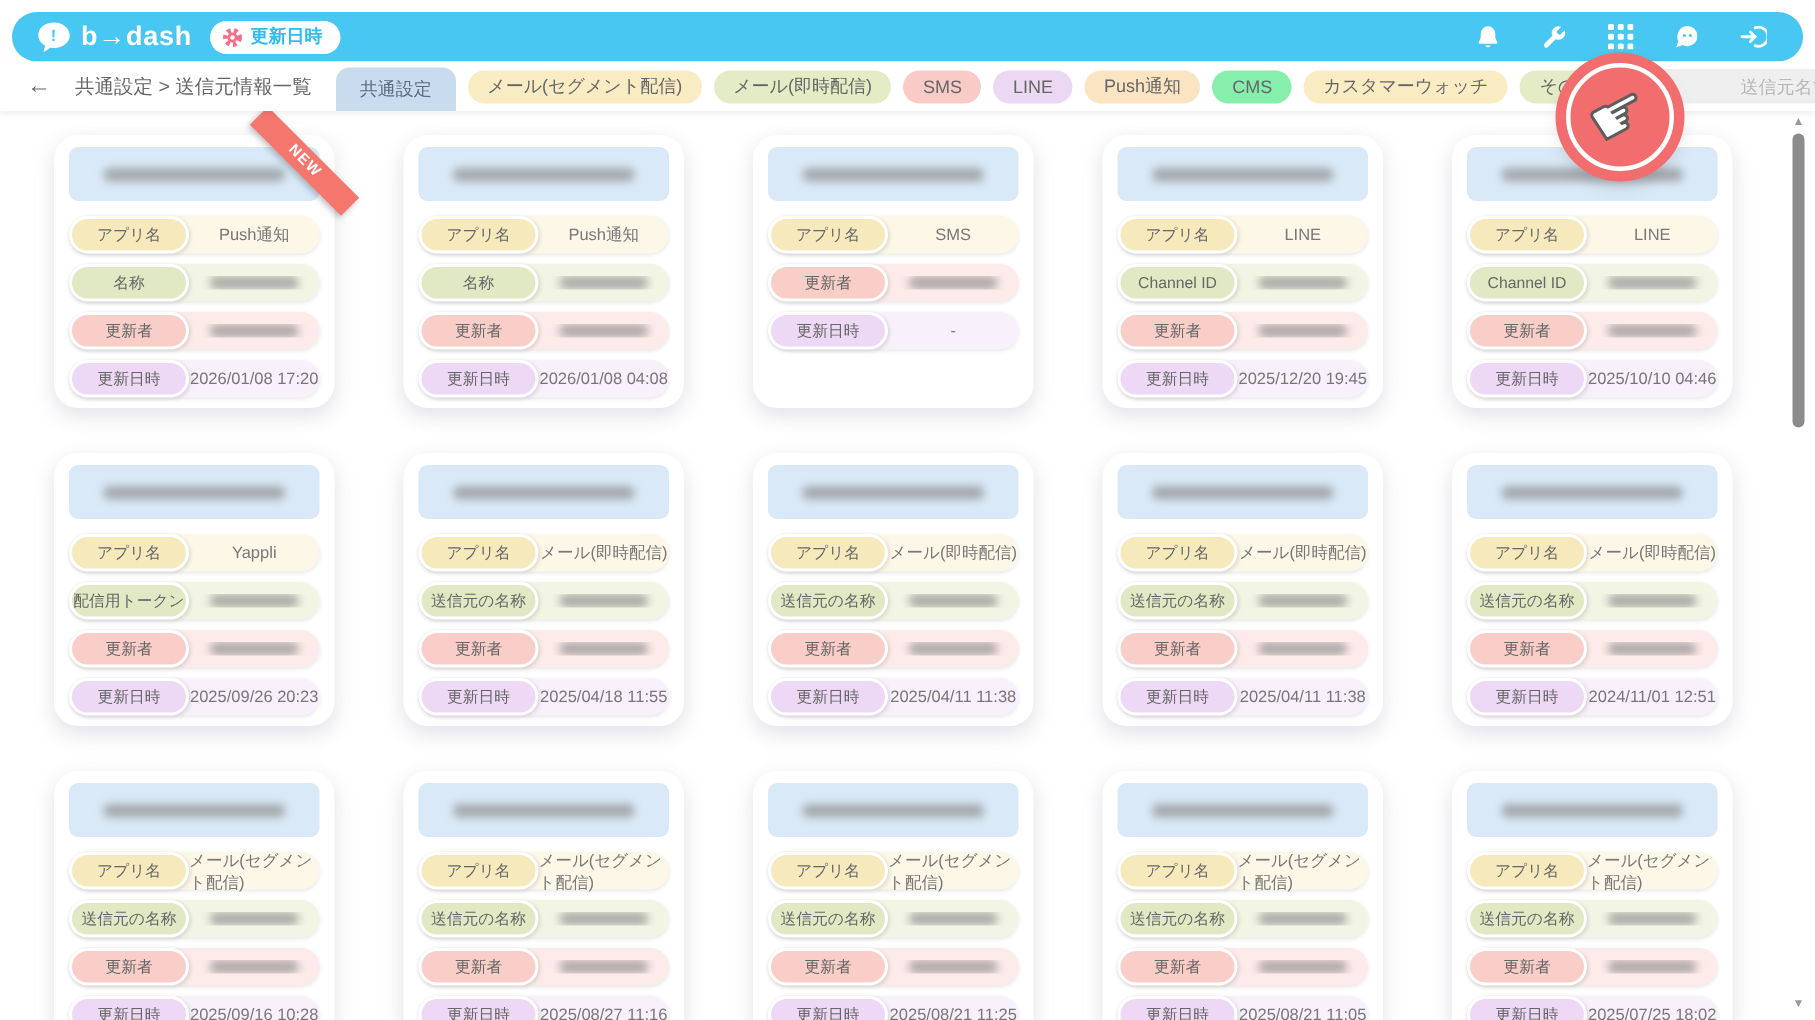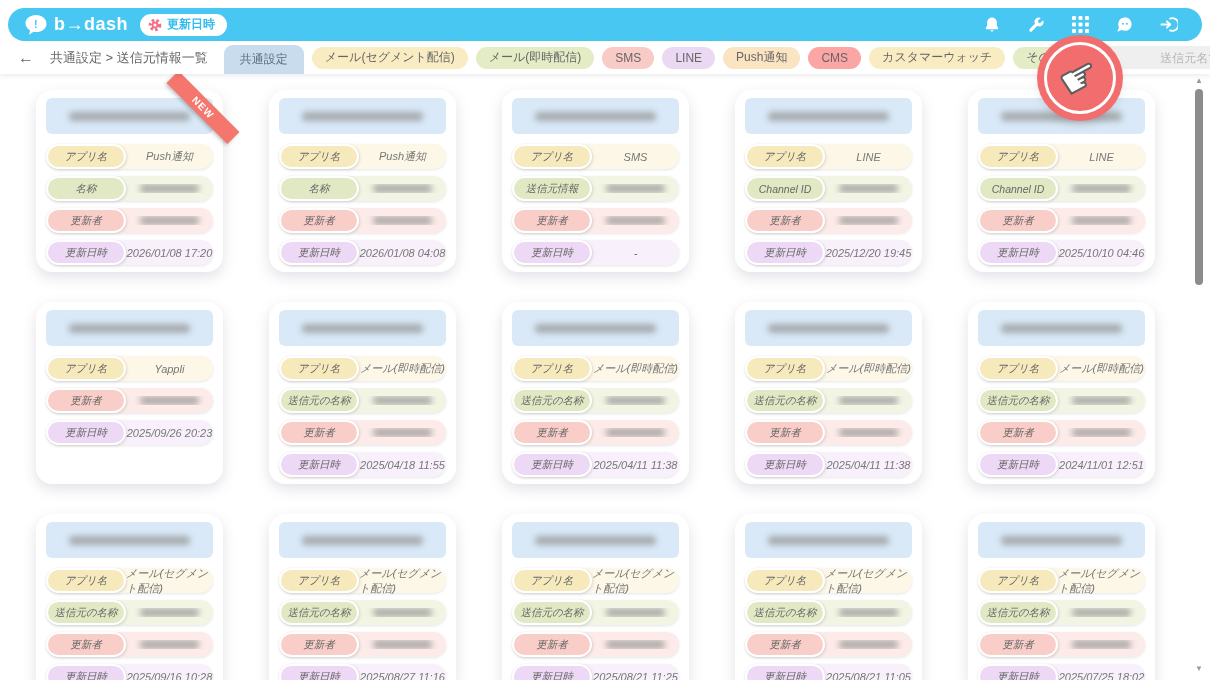--- a/index.html
+++ b/index.html
@@ -51,21 +51,21 @@
 
   
   .grid { position:absolute; left:0; top:74px; width:1186px; height:606px;
     padding:16px 0 0 36px; display:grid; grid-template-columns:repeat(5,187px);
     column-gap:46px; row-gap:30px; align-content:start; }
   .card { position:relative; width:187px; height:182px; background:#fff;
     border-radius:16px; box-shadow:0 5px 14px rgba(110,110,140,.20);
     padding:8px 10px 0; cursor:pointer; }
   .card-title { height:36px; background:#D9E9F7; border-radius:6px; margin-bottom:10px;
     display:flex; align-items:center; justify-content:center; }
-  .fields { display:flex; flex-direction:column; gap:7px;font-style:italic; }
+  .fields { display:flex; flex-direction:column; gap:7px; }
   .field-row { display:flex; align-items:center; height:25px; border-radius:13px;
     box-shadow:0 1px 3px rgba(0,0,0,.10); }
   .field-label { flex:0 0 80px; height:25px; border-radius:13px; border:2px solid #fff;
     box-shadow:1px 1px 3px rgba(0,0,0,.13); display:flex; align-items:center;
     justify-content:center; font-size:10.5px; color:#666; white-space:nowrap; }
   .field-value { flex:1; display:flex; align-items:center; justify-content:center;
     font-size:11px; color:#777; overflow:hidden; }
   .blur-bar { height:9px; width:68%; background:#8f8f8f; border-radius:4px;
     filter:blur(3px); opacity:.7; }
   .title-blur { width:72%; }
@@ -157,21 +157,21 @@
   <div class="toolbar">
     <span class="back-arrow">←</span>
     <span class="breadcrumb">共通設定 &gt; 送信元情報一覧</span>
     <div class="tabs">
         <div class="tab active" style="background: rgb(201, 220, 238);">共通設定</div>
         <div class="tab" style="background: rgb(249, 236, 194);">メール(セグメント配信)</div>
         <div class="tab" style="background: rgb(228, 236, 198);">メール(即時配信)</div>
         <div class="tab" style="background: rgb(248, 203, 198);">SMS</div>
         <div class="tab" style="background: rgb(235, 217, 243);">LINE</div>
         <div class="tab" style="background: rgb(251, 228, 194);">Push通知</div>
-        <div class="tab" style="background: #fca5a5;">CMS</div>
+        <div class="tab" style="background: #86efac;">CMS</div>
         <div class="tab" style="background: rgb(249, 236, 194);">カスタマーウォッチ</div>
         <div class="tab" style="background: rgb(228, 236, 198);">その他</div>
       </div>
     <div class="searchbox">
       <span>
         <svg width="13" height="13" viewBox="0 0 24 24" fill="none" stroke="#8a8a8a" stroke-width="2.6" stroke-linecap="round">
           <circle cx="10.5" cy="10.5" r="7"></circle>
             <line x1="16" y1="16" x2="21.5" y2="21.5"></line>
         </svg>
       </span>
@@ -259,27 +259,20 @@
       <div class="blur-bar title-blur"></div>
     </div>
     <div class="fields">
           <div class="field-row" style="background: rgb(252, 247, 230);">
     <div class="field-label" style="background: rgb(246, 233, 188);">アプリ名</div>
     <div class="field-value">
       <span>SMS</span>
 
     </div>
   </div>
-          <div class="field-row" style="background: rgb(242, 245, 228);">
-    <div class="field-label" style="background: rgb(224, 233, 196);">送信元情報</div>
-    <div class="field-value">
-      <span></span>
-      <div class="blur-bar" style="display: block;"></div>
-    </div>
-  </div>
           <div class="field-row" style="background: rgb(252, 235, 232);">
     <div class="field-label" style="background: rgb(249, 206, 200);">更新者</div>
     <div class="field-value">
       <span></span>
       <div class="blur-bar" style="display: block;"></div>
     </div>
   </div>
           <div class="field-row" style="background: rgb(248, 240, 251);">
     <div class="field-label" style="background: rgb(237, 217, 245);">更新日時</div>
     <div class="field-value">
@@ -365,20 +358,27 @@
 
     <div class="card-title">
       <div class="blur-bar title-blur"></div>
     </div>
     <div class="fields">
           <div class="field-row" style="background: rgb(252, 247, 230);">
     <div class="field-label" style="background: rgb(246, 233, 188);">アプリ名</div>
     <div class="field-value">
       <span>Yappli</span>
 
+    </div>
+  </div>
+          <div class="field-row" style="background: rgb(242, 245, 228);">
+    <div class="field-label" style="background: rgb(224, 233, 196);">配信用トークン</div>
+    <div class="field-value">
+      <span></span>
+      <div class="blur-bar" style="display: block;"></div>
     </div>
   </div>
           <div class="field-row" style="background: rgb(252, 235, 232);">
     <div class="field-label" style="background: rgb(249, 206, 200);">更新者</div>
     <div class="field-value">
       <span></span>
       <div class="blur-bar" style="display: block;"></div>
     </div>
   </div>
           <div class="field-row" style="background: rgb(248, 240, 251);">

